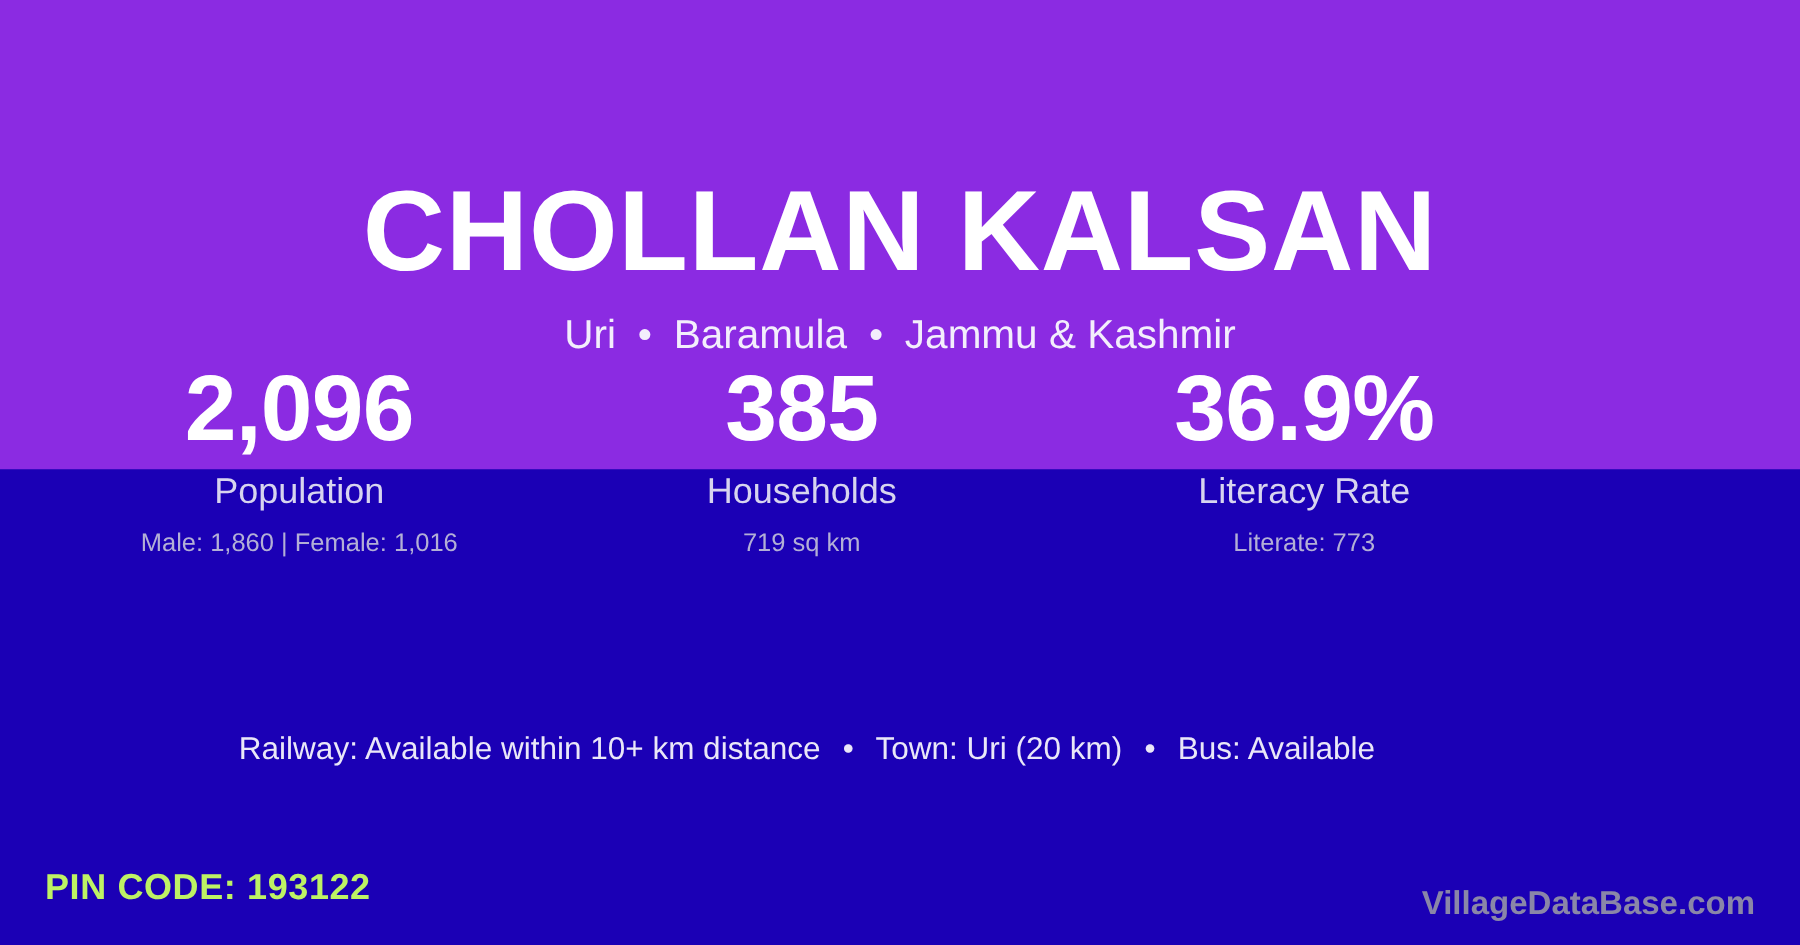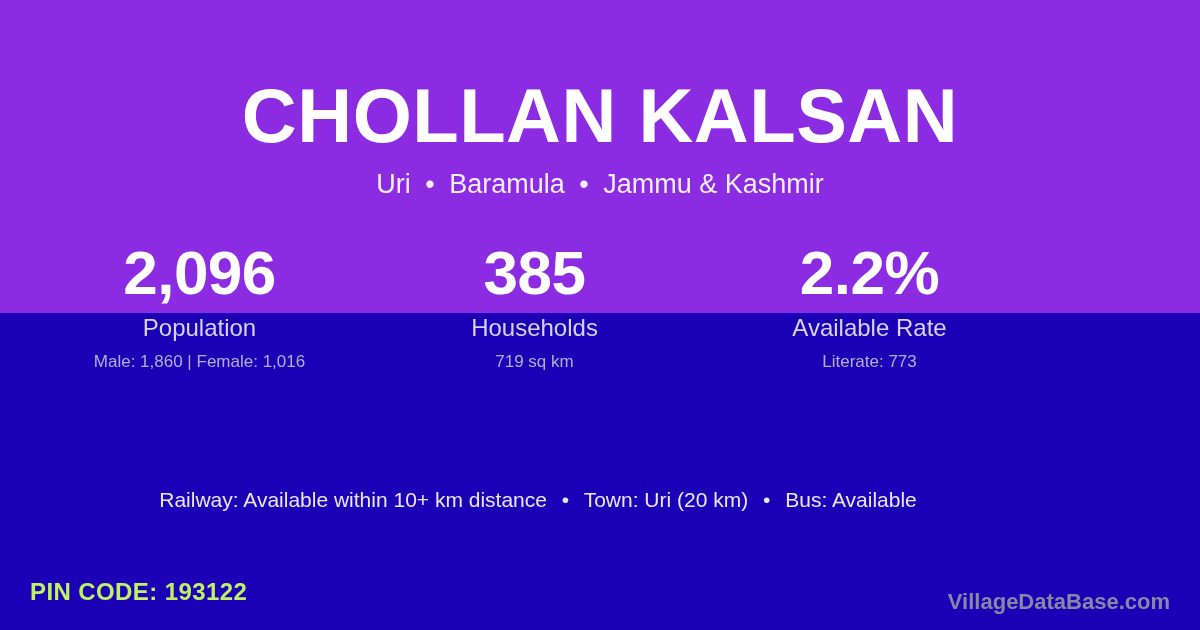--- a/index.html
+++ b/index.html
@@ -24,21 +24,21 @@
     width:1200px; height:317px;
     background:#1b00b5;
   }
 
   
   #header {
     position:absolute; left:0; top:0; width:1200px;
     text-align:center; z-index:3;
   }
   #village-title {
-    margin-top:78px;
+    margin-top:117px;
     font-size:76px;
     font-weight:bold;
     letter-spacing:0.5px;
     line-height:1.0;
     color:#ffffff;
     white-space:nowrap;
   }
   #village-location {
     margin-top:16px;
     font-size:27px;
@@ -145,22 +145,22 @@
       <div class="stat-sub">Male: 1,860 | Female: 1,016</div>
     </div>
 
     <div class="stat-col">
       <div class="stat-value">385</div>
       <div class="stat-label">Households</div>
       <div class="stat-sub">719 sq km</div>
     </div>
 
     <div class="stat-col">
-      <div class="stat-value">2.2%</div>
-      <div class="stat-label">Available Rate</div>
+      <div class="stat-value">36.9%</div>
+      <div class="stat-label">Literacy Rate</div>
       <div class="stat-sub">Literate: 773</div>
     </div>
 
   </div>
 
   <div id="infra-row">
     <span>Railway: Available within 10+ km distance</span>
     <span class="infra-sep">•</span>
     <span>Town: Uri (20 km)</span>
     <span class="infra-sep">•</span>

